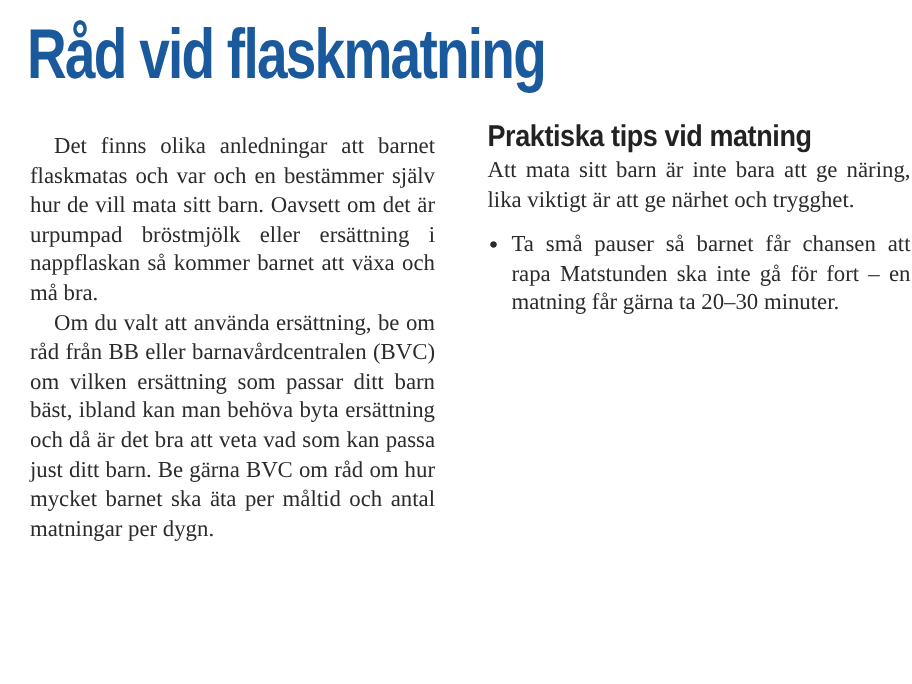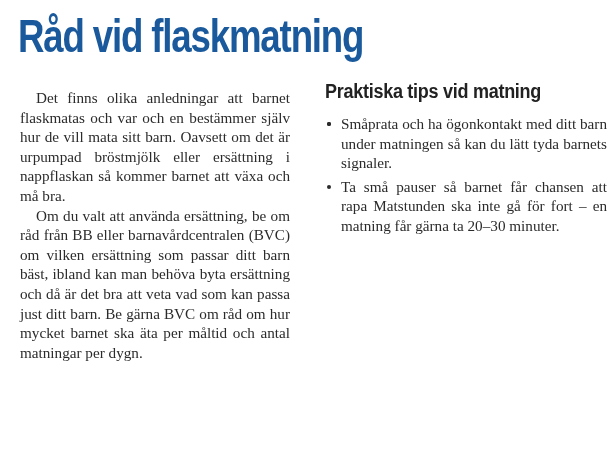--- a/index.html
+++ b/index.html
@@ -93,26 +93,23 @@
 <h1 class="title">Råd vid flaskmatning</h1>
 
 <div class="col col-left">
   <p class="para indent">Det finns olika anledningar att barnet flaskmatas och var och en bestämmer själv hur de vill mata sitt barn. Oavsett om det är urpumpad bröstmjölk eller ersättning i nappflaskan så kommer barnet att växa och må bra.</p>
   <p class="para indent">Om du valt att använda ersättning, be om råd från BB eller barnavårdcentralen (BVC) om vilken ersättning som passar ditt barn bäst, ibland kan man behöva byta ersättning och då är det bra att veta vad som kan passa just ditt barn. Be gärna BVC om råd om hur mycket barnet ska äta per måltid och antal matningar per dygn.</p>
 
 </div>
 
 <div class="col col-right">
   <h2 class="heading">Praktiska tips vid matning</h2>
+  <p class="para">Att mata sitt barn är inte bara att ge näring, lika viktigt är att ge närhet och trygghet.</p>
   <ul class="bullets">
     <li>
       <span class="bullet-dot"></span>
-    </li>
-    <li>
-      <span class="bullet-dot"></span>
-      <span>Småprata och ha ögonkontakt med ditt barn under matningen så kan du lätt tyda barnets signaler.</span>
     </li>
     <li>
       <span class="bullet-dot"></span>
       <span>Ta små pauser så barnet får chansen att rapa Matstunden ska inte gå för fort – en matning får gärna ta 20–30 minuter.</span>
     </li>
   </ul>
 </div>
 
 </body></html>

